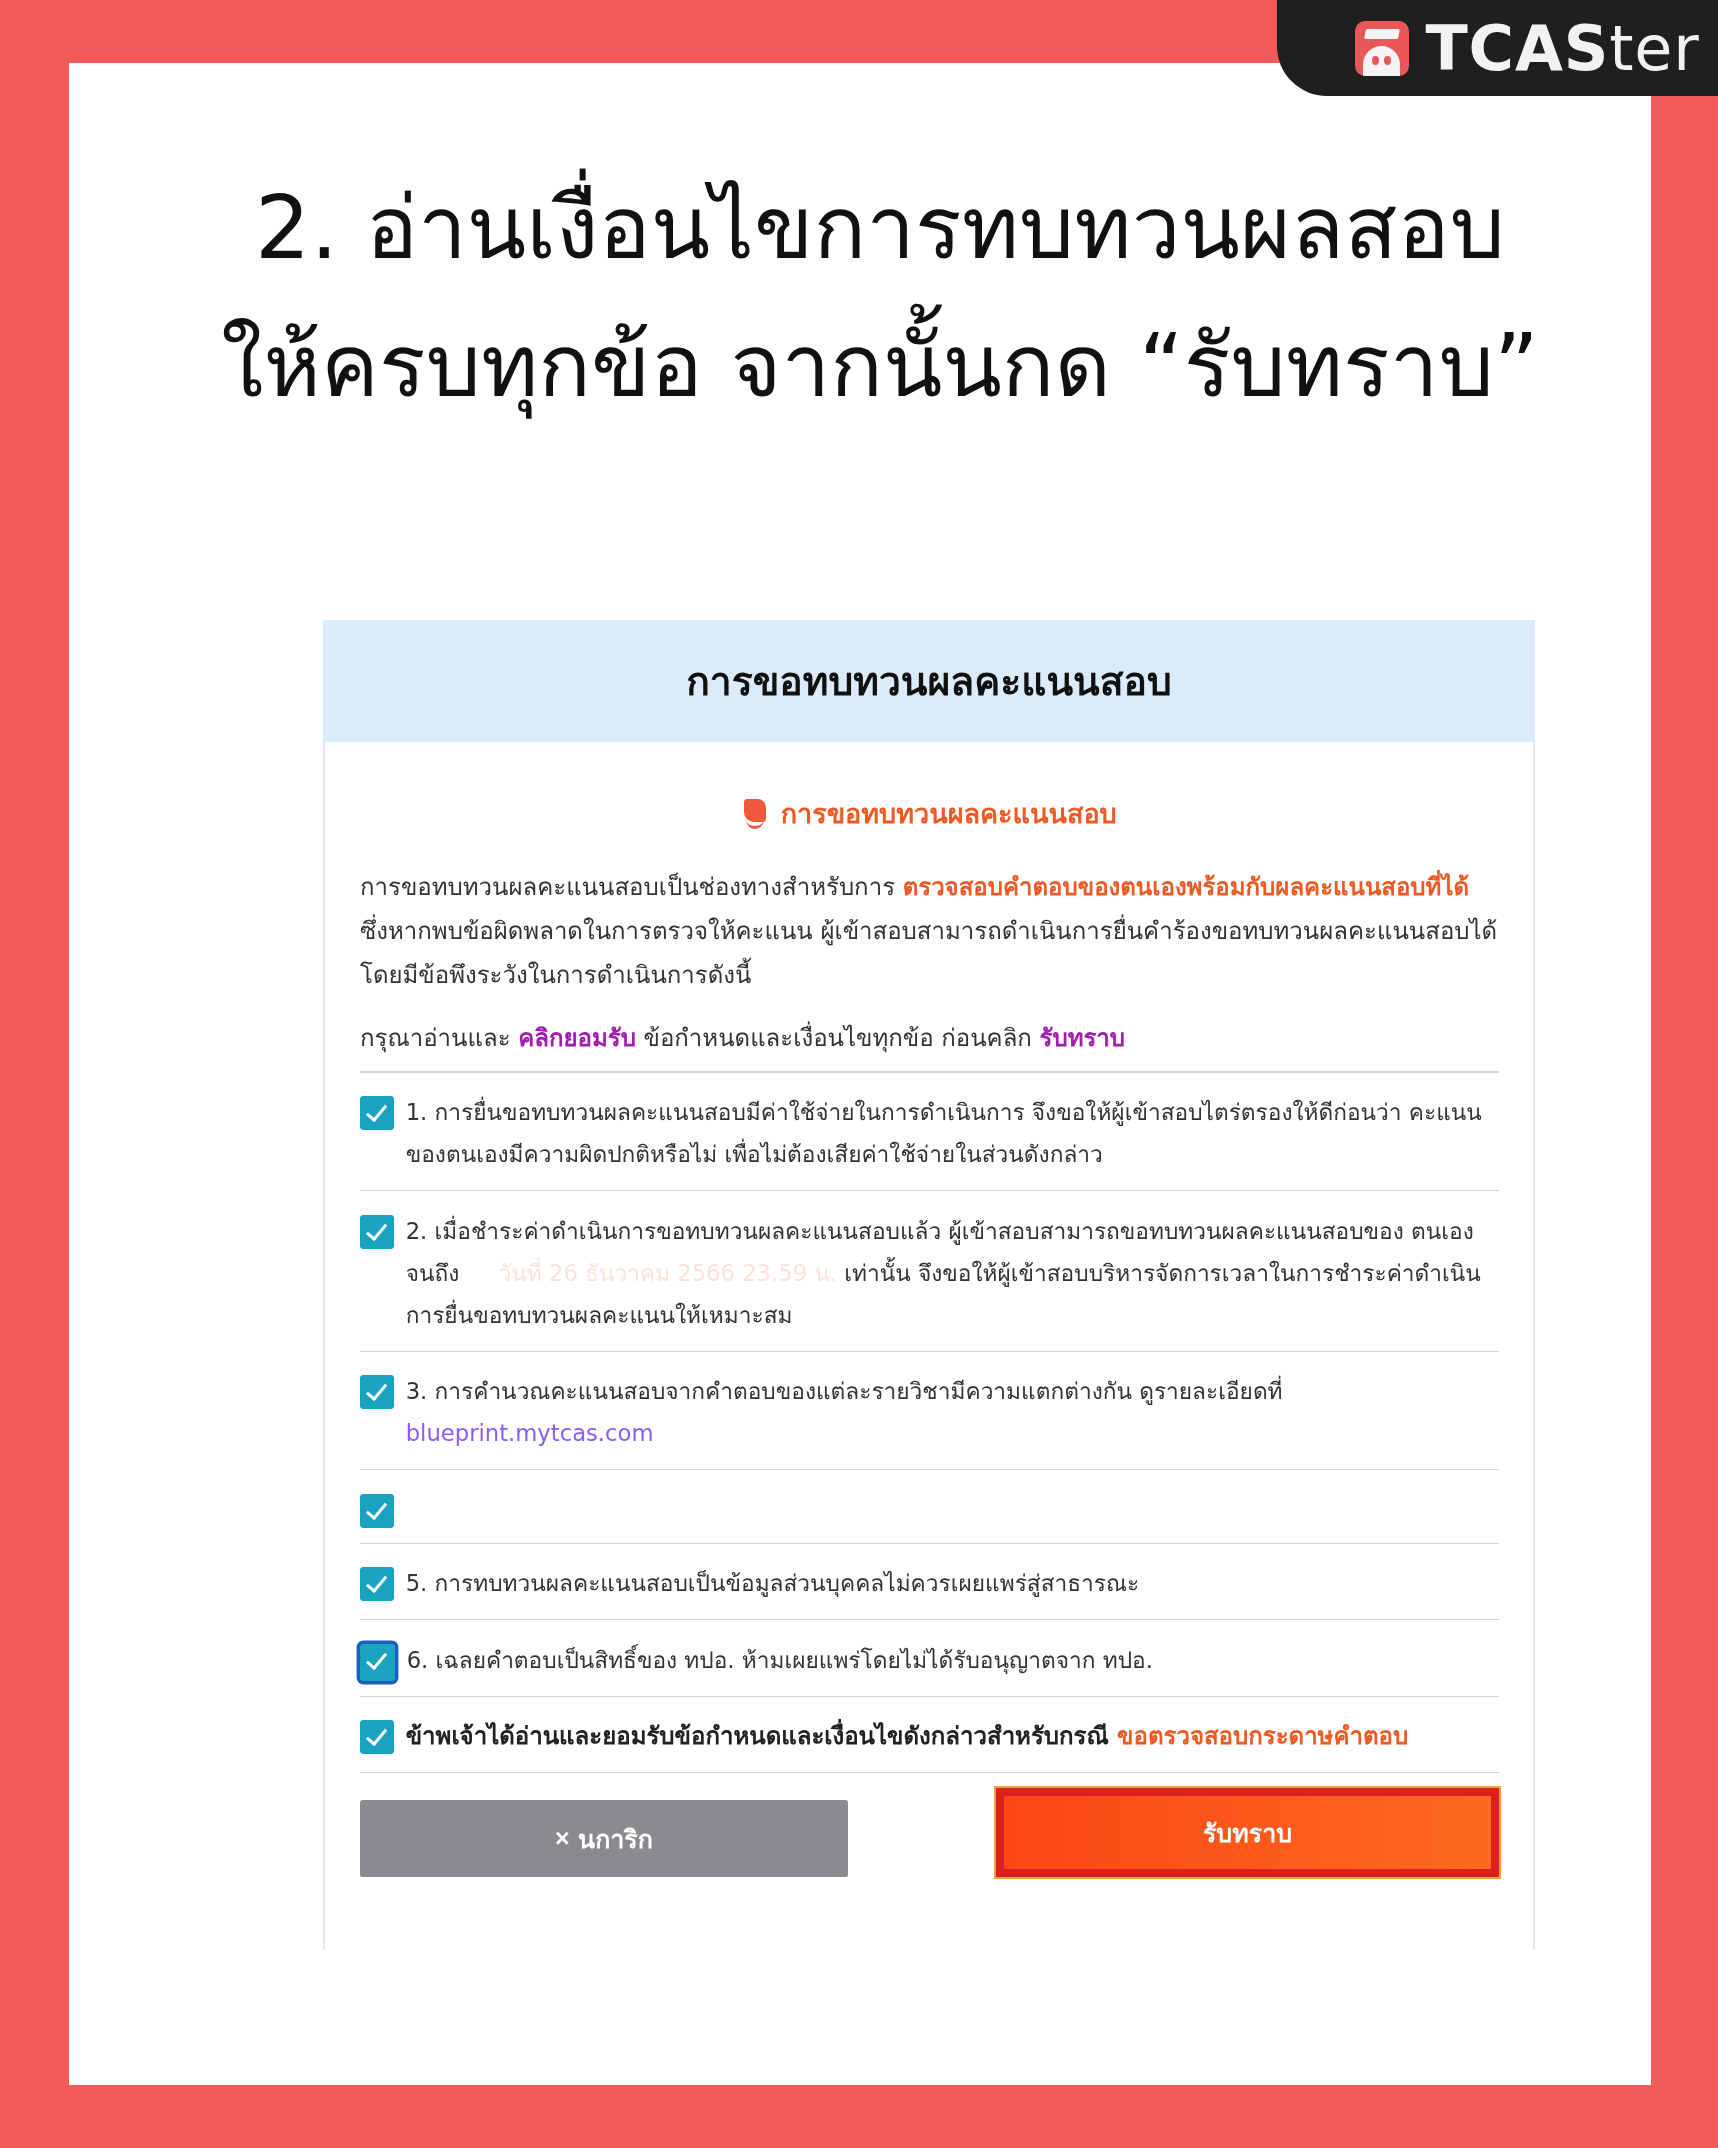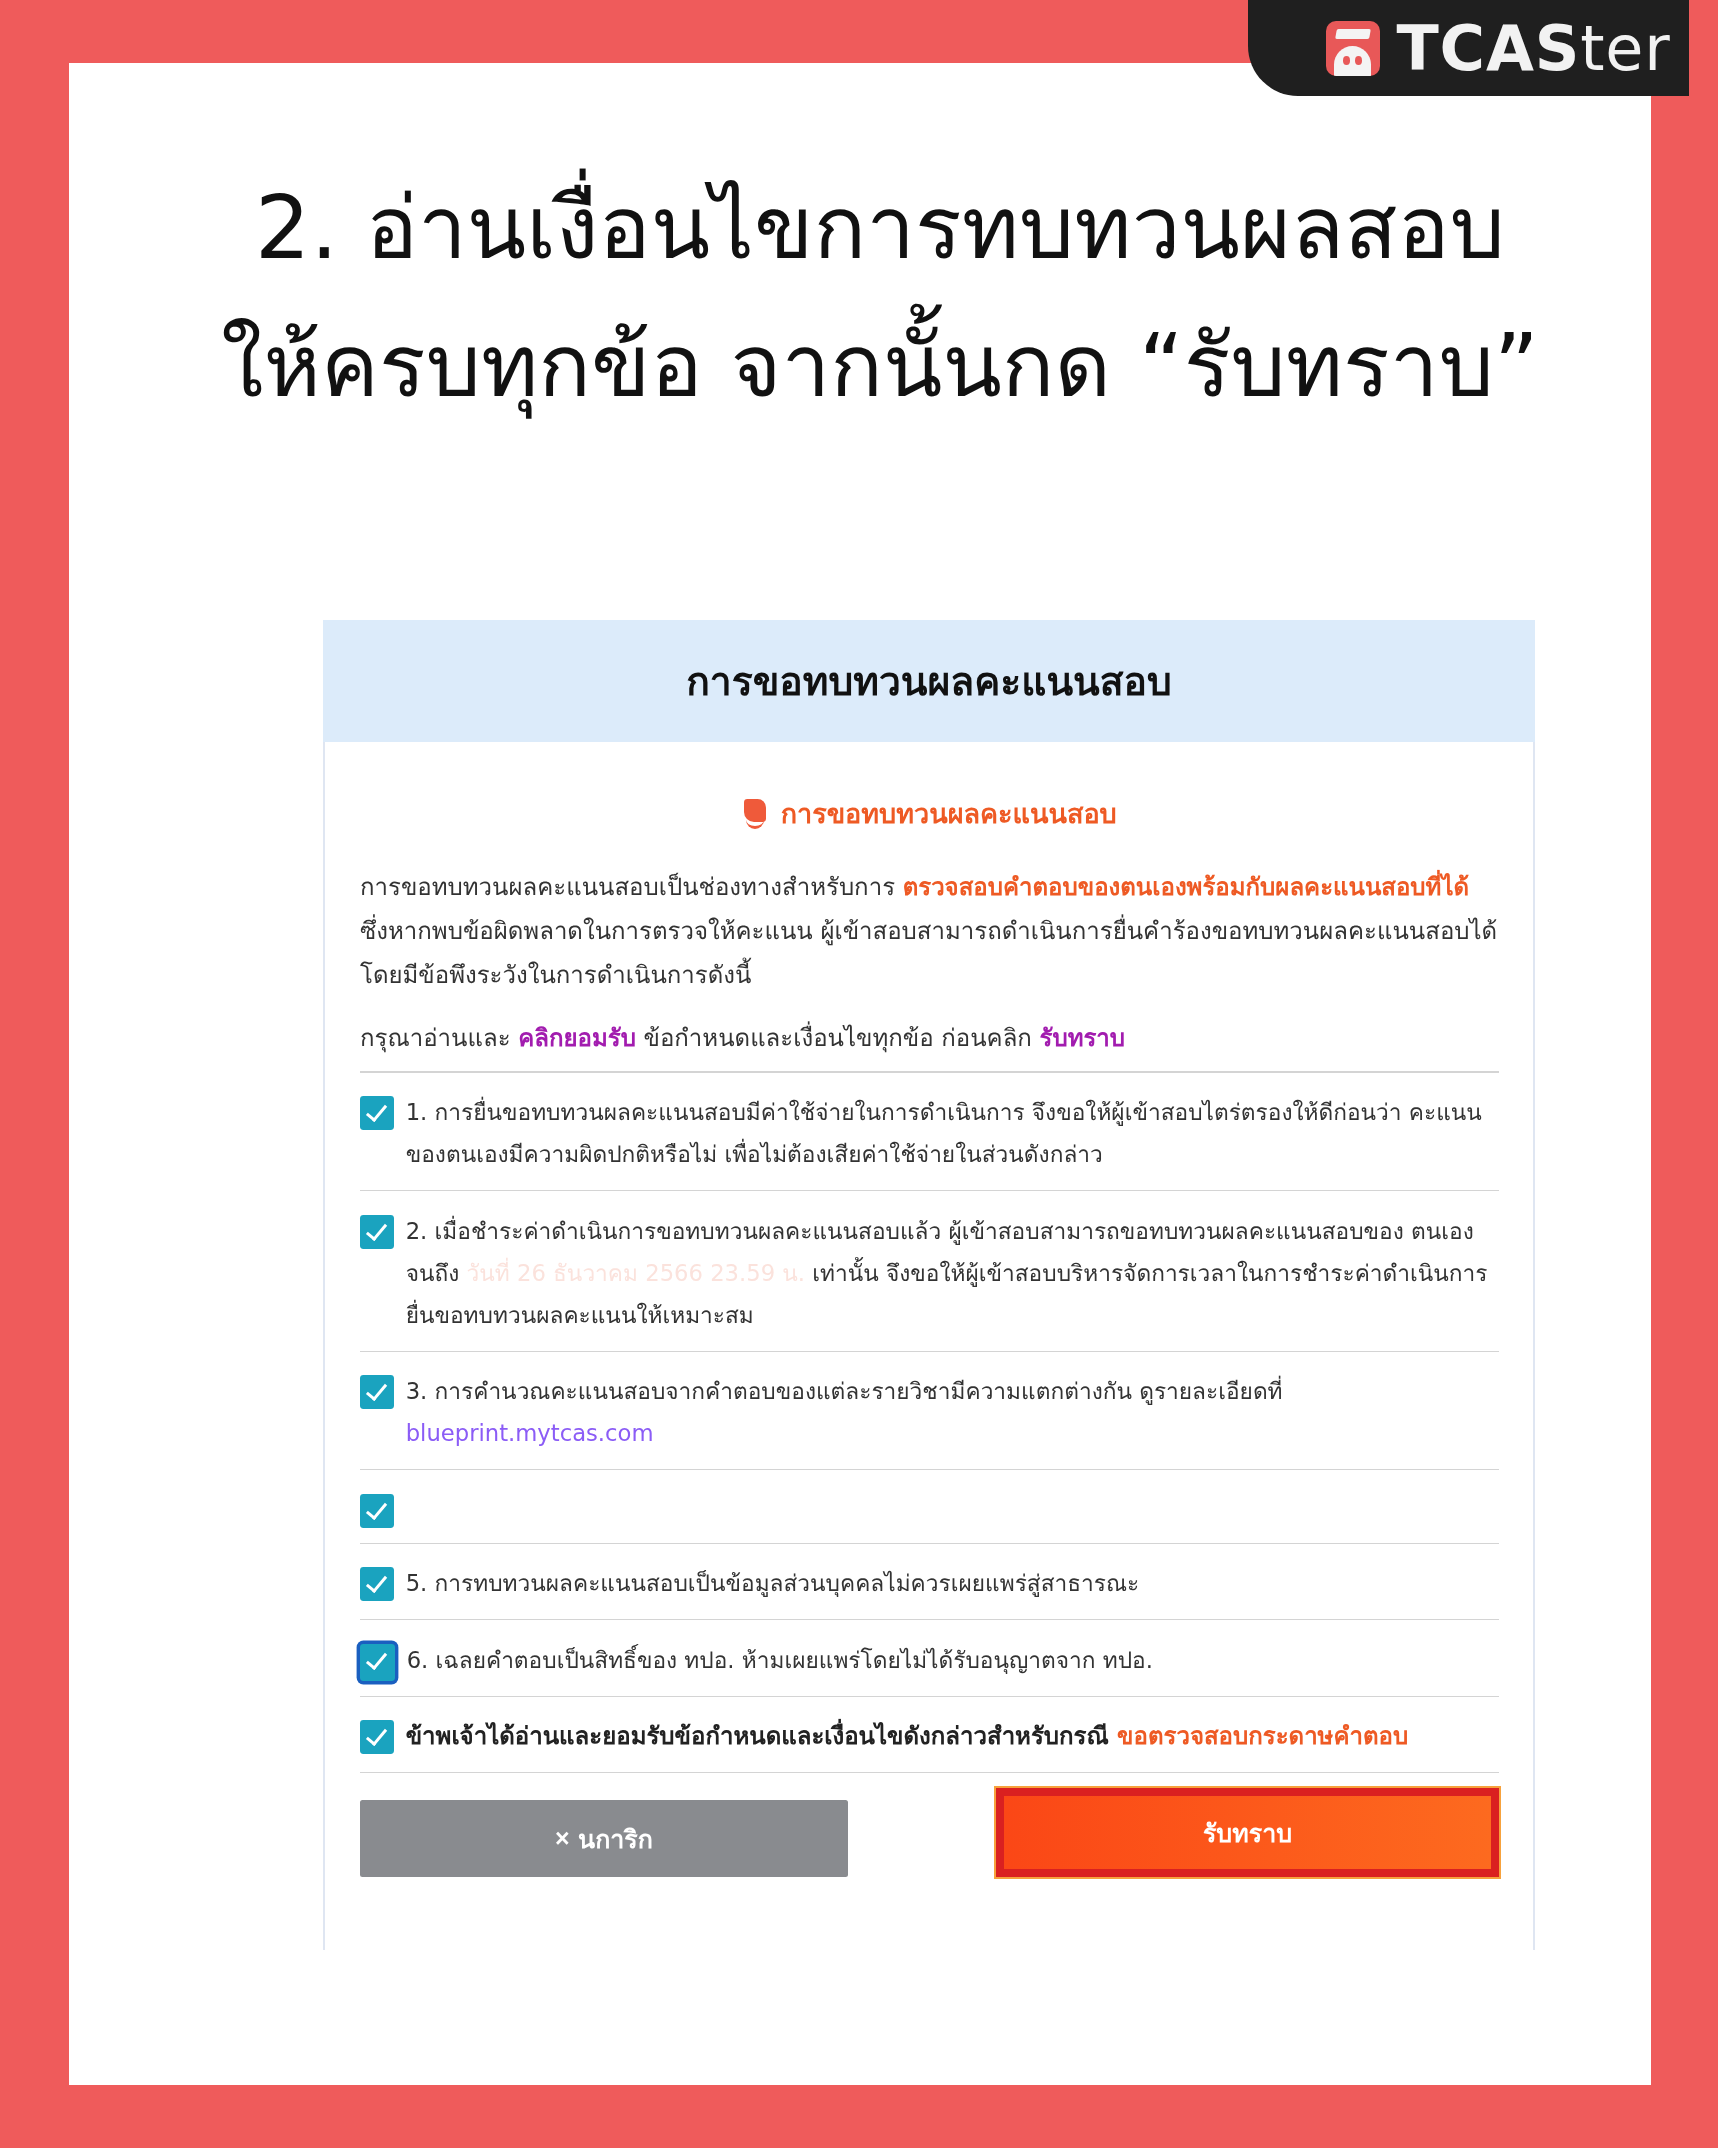--- a/index.html
+++ b/index.html
@@ -6,21 +6,21 @@
   body {
     width:1718px; height:2148px; position:relative; overflow:hidden;
     background:#ef5b5b;
     font-family:"DejaVu Sans", "Liberation Sans", sans-serif;
   }
   .card {
     position:absolute; left:69px; top:63px; width:1582px; height:2022px;
     background:#ffffff;
   }
   .brand {
-    position:absolute; left:1248px; top:0; width:441px; height:96px;
+    position:absolute; left:1277px; top:0; width:441px; height:96px;
     background:#1f1f1f; border-bottom-left-radius:50px;
     display:flex; align-items:center; justify-content:flex-end; padding-right:18.5px;
     box-sizing:border-box; z-index:5;
   }
   .brand-logo {
     width:54px; height:55px; border-radius:10px; background:#e85858;
     position:relative; margin-right:17px; overflow:hidden;
   }
   .brand-logo .cap {
     position:absolute; left:10px; top:8.4px; width:34px; height:10px; background:#f4f4f4;
@@ -89,21 +89,21 @@
     flex:0 0 auto; width:34px; height:34px; background:#1aa3bf; border-radius:3.4px;
     margin-right:11.7px; margin-top:5px; position:relative; cursor:pointer;
   }
   .chk.focus { box-shadow:0 0 0 3.4px #1a5fc0; width:35px; height:37px; }
   .chk::after {
     content:""; position:absolute; left:11px; top:5px; width:8.4px; height:17px;
     border:solid #fff; border-width:0 3.4px 3.4px 0; transform:rotate(40deg);
   }
   .item-text { font-size:22.7px; line-height:42px; color:#333; }
   .item-text .link { color:#8b5cf6; }
-  .item-text .faded { color:#fbe2dc; }
+  .item-text .faded { color:#fbe2dc;margin-left:32px; }
   .agree-text { font-size:24px; line-height:42px; color:#222; font-weight:bold; }
   .agree-text .hl { color:#ee5a24; }
   .buttons {
     display:flex; justify-content:space-between; margin-top:15px;
   }
   .btn-cancel {
     width:488px; height:77px; background:#898b8f; color:#fff; border:none;
     font-size:25px; font-weight:bold; display:flex; align-items:center; justify-content:center;
     gap:8.4px; border-radius:2.5px; margin-top:11.7px;
   }

